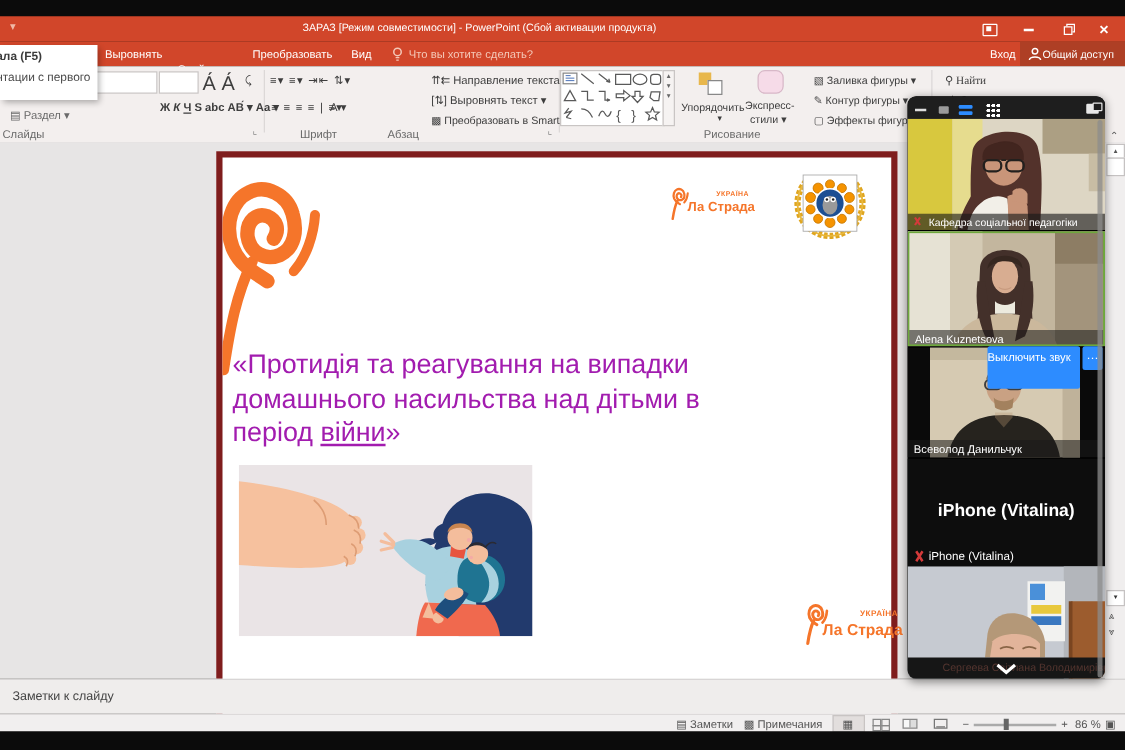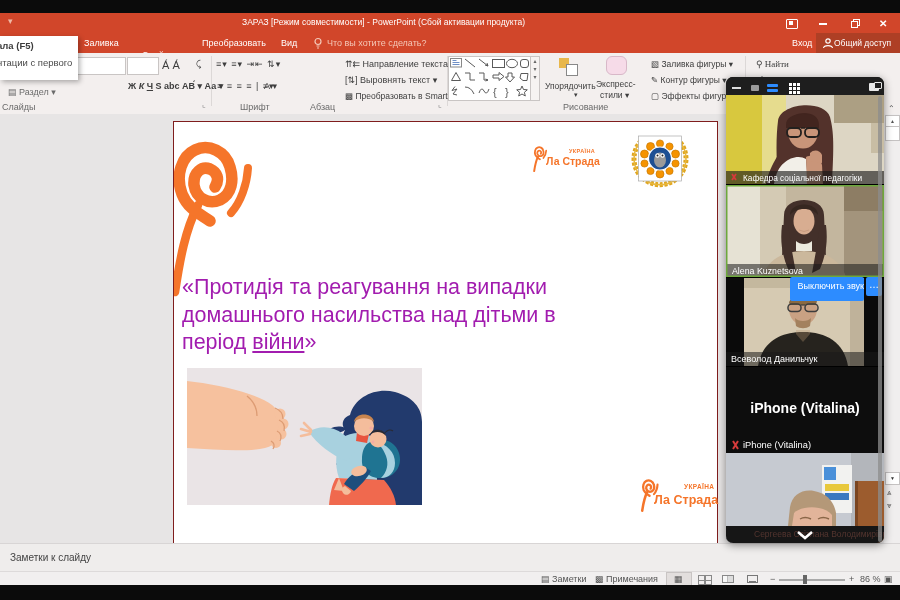--- a/index.html
+++ b/index.html
@@ -16,21 +16,21 @@
   <div class="abs" style="left:8px;top:16px;color:#f0b9a6;font-size:9px;">▾</div>
 
   <div class="abs" style="left:786px;top:19px;width:10px;height:8px;border:1px solid #fff;border-radius:1px;"></div>
   <div class="abs" style="left:789px;top:21px;width:4px;height:4px;background:#fff;"></div>
   <div class="abs" style="left:819px;top:23px;width:8px;height:1.5px;background:#fff;"></div>
   <div class="abs" style="left:853px;top:19px;width:5px;height:5px;border:1px solid #fff;"></div>
   <div class="abs" style="left:851px;top:21px;width:5px;height:5px;border:1px solid #fff;background:#d1462a;"></div>
   <div class="abs" style="left:879px;top:18px;color:#fff;font-size:10px;font-weight:bold;">✕</div>
 
   <div class="abs" style="left:0;top:33px;width:900px;height:20px;background:#d1462a;color:#fff;font-size:9px;">
-    <span class="abs" style="left:84px;top:5px;">Заливка</span>
+    <span class="abs" style="left:84px;top:5px;">Выровнять</span>
     <span class="abs" style="left:142px;top:5px;margin-top:12px;">Слайд-шоу</span>
     <span class="abs" style="left:202px;top:5px;">Преобразовать</span>
     <span class="abs" style="left:281px;top:5px;">Вид</span>
     <svg class="abs" style="left:313px;top:4px;" width="10" height="12" viewBox="0 0 10 12">
         <circle cx="5" cy="4.5" r="3" fill="none" stroke="#f4c8b8" stroke-width="1.2"></circle>
         <path d="M3.5,9 h3 M4,11 h2" stroke="#f4c8b8" stroke-width="1"></path>
       </svg>
     <span class="abs" style="left:327px;top:5px;color:#f4c8b8;">Что вы хотите сделать?</span>
     <span class="abs" style="left:792px;top:5px;">Вход</span>
     <div class="abs" style="left:816px;top:0px;width:84px;height:20px;background:#ae3f25;"></div>
@@ -45,21 +45,21 @@
 
     <div class="abs" style="left:211px;top:3px;width:1px;height:50px;background:#dcd8d7;"></div>
     <div class="abs" style="left:447px;top:3px;width:1px;height:50px;background:#dcd8d7;"></div>
     <div class="abs" style="left:745px;top:3px;width:1px;height:50px;background:#dcd8d7;"></div>
 
     <span class="abs" style="left:8px;top:34px;color:#6a6a6a;">▤ Раздел ▾</span>
     <span class="abs" style="left:2px;top:49px;color:#6a6a6a;">Слайды</span>
 
     <div class="abs" style="left:66px;top:4px;width:58px;height:16px;background:#fff;border:1px solid #c9c5c4;"></div>
     <div class="abs" style="left:127px;top:4px;width:30px;height:16px;background:#fff;border:1px solid #c9c5c4;"></div>
-    <span class="abs" style="left:162px;top:6px;font-size:11px;">А́ А́</span>
+    <span class="abs" style="left:162px;top:6px;font-size:16px;">А́ А́</span>
     <span class="abs" style="left:196px;top:6px;">⤹</span>
     <span class="abs" style="left:128px;top:28px;font-weight:bold;">Ж <i>К</i> <u>Ч</u> S abc АВ́ ▾ Аа ▾</span>
     <span class="abs" style="left:264px;top:28px;">А ▾</span>
     <span class="abs" style="left:240px;top:49px;color:#6a6a6a;">Шрифт</span>
     <span class="abs" style="left:202px;top:47px;color:#8a8a8a;font-size:8px;">⌞</span>
 
     <span class="abs" style="left:216px;top:6px;letter-spacing:1px;">≡▾ ≡▾ ⇥⇤ ⇅▾</span>
     <span class="abs" style="left:217px;top:28px;letter-spacing:1px;">≡ ≡ ≡ ≡ | ≡▾</span>
     <span class="abs" style="left:310px;top:49px;color:#6a6a6a;">Абзац</span>
     <span class="abs" style="left:438px;top:47px;color:#8a8a8a;font-size:8px;">⌞</span>
@@ -106,21 +106,21 @@
     <span class="abs" style="left:651px;top:38px;font-size:8.5px;">▢ Эффекты фигуры ▾</span>
     <span class="abs" style="left:563px;top:49px;color:#6a6a6a;">Рисование</span>
     <span class="abs" style="left:737px;top:47px;color:#8a8a8a;font-size:8px;">⌞</span>
 
     <span class="abs" style="left:756px;top:6px;font-family:Liberation Serif, serif;">⚲ Найти</span>
     <span class="abs" style="left:756px;top:22px;">ab Заменить ▾</span>
   </div>
 
   <div class="abs" style="left:0;top:114px;width:900px;height:429px;background:#e7e5e5;"></div>
 
-  <div class="abs" style="left:173px;top:121px;width:545px;height:462px;background:#ffffff;border:1px solid #7f1d1d;box-sizing:border-box;">
+  <div class="abs" style="left:173px;top:121px;width:545px;height:462px;background:#ffffff;border:5px solid #7f1d1d;box-sizing:border-box;">
 
     <svg class="abs" style="left:0;top:0;" width="120" height="185" viewBox="0 0 120 185">
       <path d="M1,170 C6,137 11,109 24,83" fill="none" stroke="#f5752a" stroke-width="8.5" stroke-linecap="round"></path>
       <path d="M36,99 C26,92 14,87 8,72 C1,53 8,34 21,28 C35,21 52,30 56,45 C60,58 58,72 46,78 C34,83 22,76 20,63 C19,50 28,44 36,47 C43,50 46,57 41,65" fill="none" stroke="#f5752a" stroke-width="11.5" stroke-linecap="round"></path>
       <path d="M57,91 C67,80 73,62 74,46" fill="none" stroke="#f5752a" stroke-width="8" stroke-linecap="round"></path>
     </svg>
 
     <svg class="abs" style="left:358px;top:20px;" width="70" height="30" viewBox="0 0 70 30">
       <g transform="translate(2,1) scale(0.165)" fill="none" stroke="#f5752a" stroke-linecap="round">
         <path d="M1,170 C6,137 11,109 24,83" stroke-width="12"></path>
@@ -354,16 +354,16 @@
       <rect x="99" y="40" width="24" height="7" fill="#3a78c0"></rect>
       <path d="M64,54 C66,42 76,36 88,38 C100,40 108,48 110,60 L110,73 L62,73 Z" fill="#b49878"></path>
       <path d="M68,60 C76,52 98,52 106,62 L106,73 L66,73 Z" fill="#e2b49a"></path>
       <path d="M74,66 q5,-3 11,0 M92,66 q5,-3 11,0" stroke="#8a6648" stroke-width="1.4" fill="none"></path>
       <rect y="73" width="158" height="17" fill="#161616"></rect>
       <text x="28" y="84" font-size="8.5" fill="#54352f">Сергеева Світлана Володимирівна</text>
       <path d="M72,79 l7,6 l7,-6" stroke="#fff" stroke-width="2.5" fill="none"></path>
     </svg>
   </div>
 
-  <div class="abs" style="left:790px;top:277px;width:74px;height:24px;background:#2d8cff;border-radius:2px;color:#fff;font-size:9px;text-align:right;line-height:19px;">Выключить звук</div>
+  <div class="abs" style="left:790px;top:277px;width:74px;height:34px;background:#2d8cff;border-radius:2px;color:#fff;font-size:9px;text-align:left;line-height:19px;">Выключить звук</div>
   <div class="abs" style="left:866px;top:277px;width:16px;height:19px;background:#2d8cff;border-radius:2px;color:#fff;font-size:10px;text-align:center;line-height:15px;">…</div>
 
 </div>
 
 </body></html>

